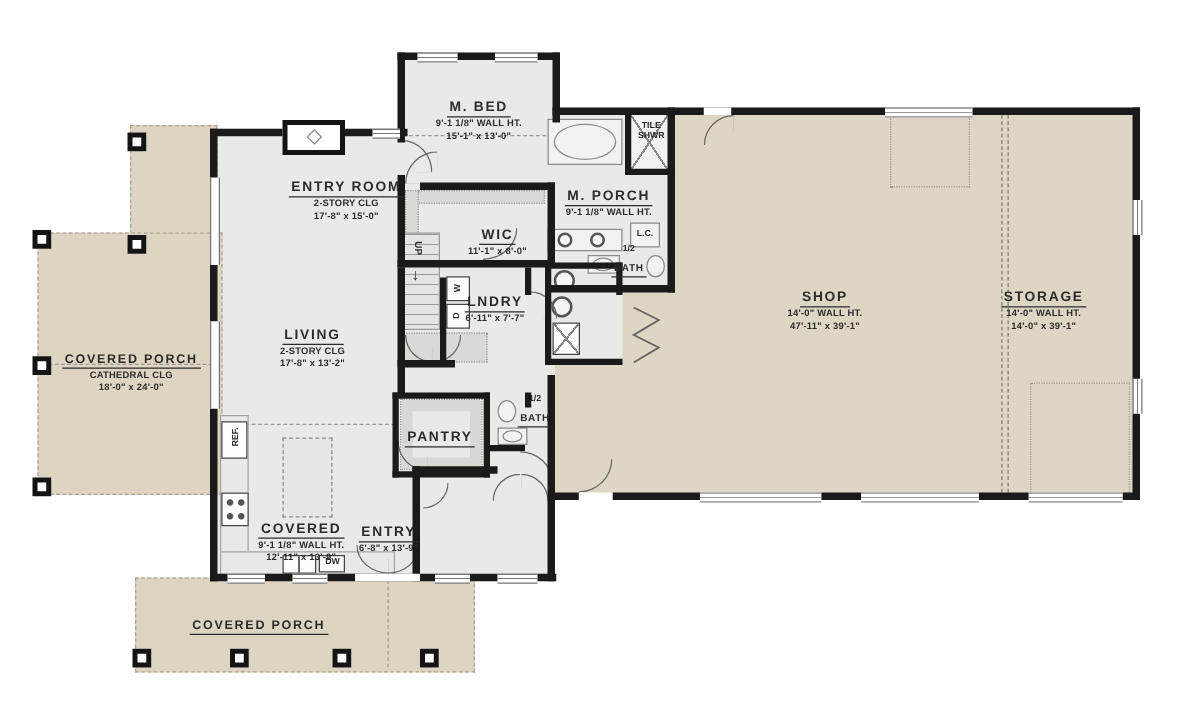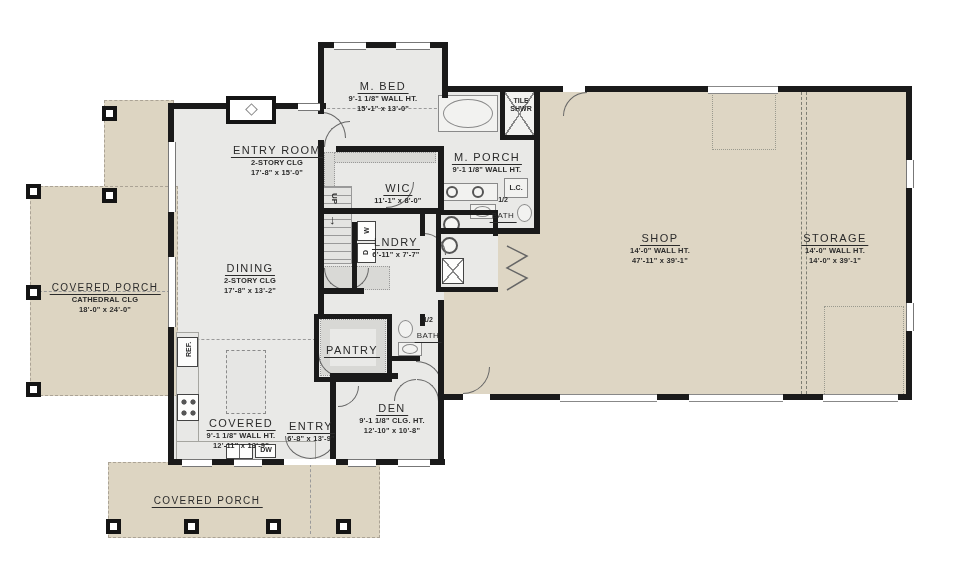--- a/index.html
+++ b/index.html
@@ -38,21 +38,21 @@
   .shelf{position:absolute;z-index:4;background:#d9d9d6;border:1px dotted #999;box-sizing:border-box;}
   .col{position:absolute;z-index:15;width:7px;height:7px;background:#fff;border:4px solid #141414;}
   .counter{position:absolute;z-index:3;background:#e8e8e6;border:1px solid #a5a5a0;box-sizing:border-box;}
   .appl{position:absolute;z-index:6;background:#fdfdfc;border:1.5px solid #444;box-sizing:border-box;}
   .xglass{background-image:
       linear-gradient(to bottom right,transparent calc(50% - 0.8px),#888 calc(50% - 0.8px),#888 calc(50% + 0.8px),transparent calc(50% + 0.8px)),
       linear-gradient(to top right,transparent calc(50% - 0.8px),#888 calc(50% - 0.8px),#888 calc(50% + 0.8px),transparent calc(50% + 0.8px));}
   .ring{position:absolute;z-index:6;border:2.5px solid #555;border-radius:50%;background:#f5f5f3;box-sizing:border-box;}
   
   .rlabel{position:absolute;z-index:30;text-align:center;color:#2b2b2b;transform:translateX(-50%);white-space:nowrap;}
-  .rname{font-size:11px;font-weight:400;letter-spacing:1.4px;display:inline-block;
+  .rname{font-size:11px;font-weight:700;letter-spacing:1.4px;display:inline-block;
          border-bottom:1.5px solid #2b2b2b;padding:0 2px 1px;line-height:1.1;}
   .rname.small{font-size:8px;letter-spacing:0.5px;border-bottom-width:1px;}
   .rsub{font-size:7.5px;font-weight:700;letter-spacing:0.2px;line-height:1.3;}
   .tiny{font-size:7px;font-weight:700;line-height:1.15;}
   .rot{position:absolute;z-index:30;font-size:7px;font-weight:700;color:#2b2b2b;transform:rotate(-90deg);transform-origin:center;}
   .uplbl{position:absolute;z-index:30;font-size:8px;font-weight:700;color:#2b2b2b;transform:rotate(90deg);}
   .uparrow{position:absolute;z-index:30;font-size:13px;color:#2b2b2b;font-weight:700;}
 </style>
 </head>
 <body>
@@ -213,37 +213,32 @@
   <div class="col" style="left:184px;top:519px"></div>
   <div class="col" style="left:266px;top:519px"></div>
   <div class="col" style="left:336px;top:519px"></div>
 
   <div class="rlabel" style="left:277px;top:140px">
     <div class="rname">ENTRY ROOM</div>
     <div class="rsub">2-STORY CLG</div>
     <div class="rsub">17'-8" x 15'-0"</div>
   </div>
   <div class="rlabel" style="left:250px;top:258px">
-    <div class="rname">DINING</div>
+    <div class="rname">LIVING</div>
     <div class="rsub">2-STORY CLG</div>
     <div class="rsub">17'-8" x 13'-2"</div>
   </div>
   <div class="rlabel" style="left:241px;top:413px">
     <div class="rname">COVERED</div>
     <div class="rsub">9'-1 1/8" WALL HT.</div>
     <div class="rsub">12'-11" x 13'-9"</div>
   </div>
   <div class="rlabel" style="left:311px;top:416px">
     <div class="rname">ENTRY</div>
     <div class="rsub">6'-8" x 13'-9"</div>
-  </div>
-  <div class="rlabel" style="left:392px;top:398px">
-    <div class="rname">DEN</div>
-    <div class="rsub">9'-1 1/8" CLG. HT.</div>
-    <div class="rsub">12'-10" x 10'-8"</div>
   </div>
   <div class="rlabel" style="left:383px;top:76px">
     <div class="rname">M. BED</div>
     <div class="rsub">9'-1 1/8" WALL HT.</div>
     <div class="rsub">15'-1" x 13'-0"</div>
   </div>
   <div class="rlabel" style="left:487px;top:147px">
     <div class="rname">M. PORCH</div>
     <div class="rsub">9'-1 1/8" WALL HT.</div>
   </div>

